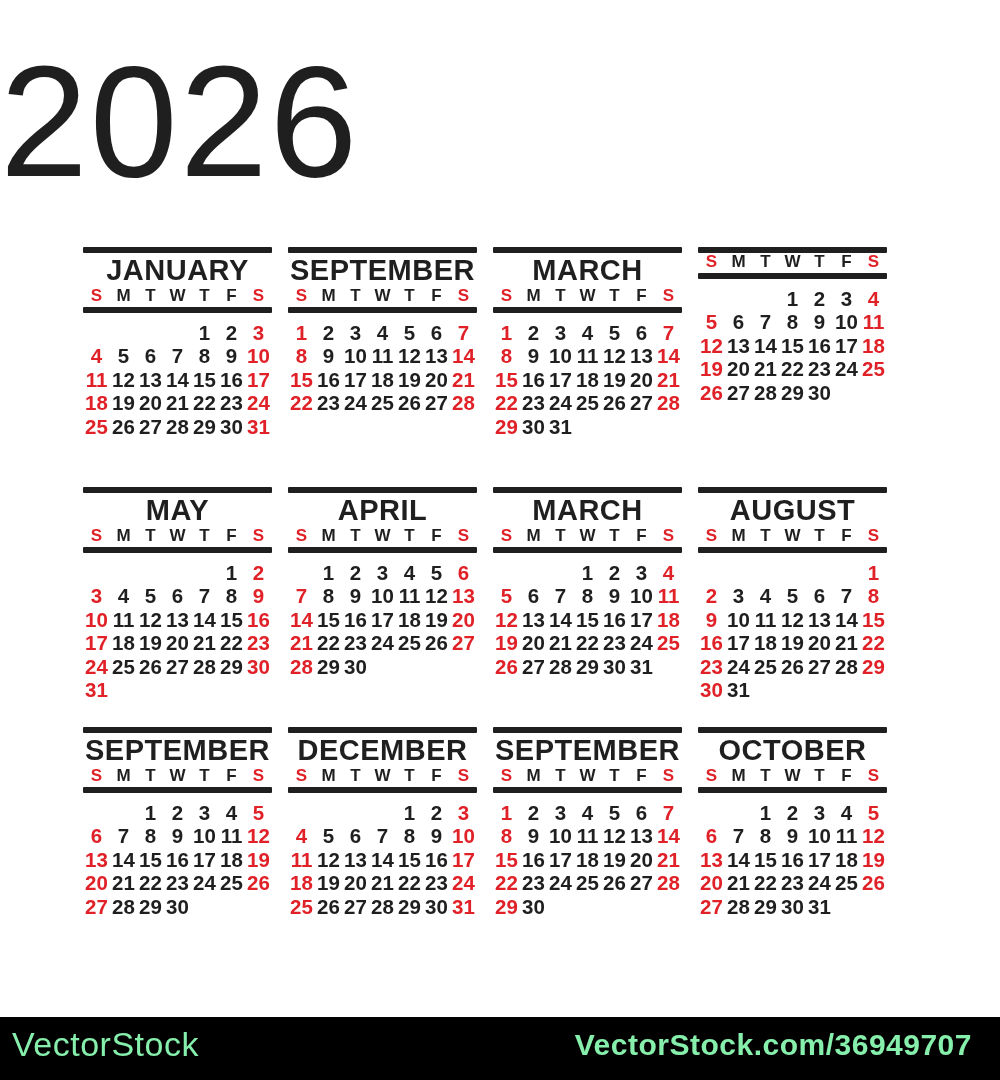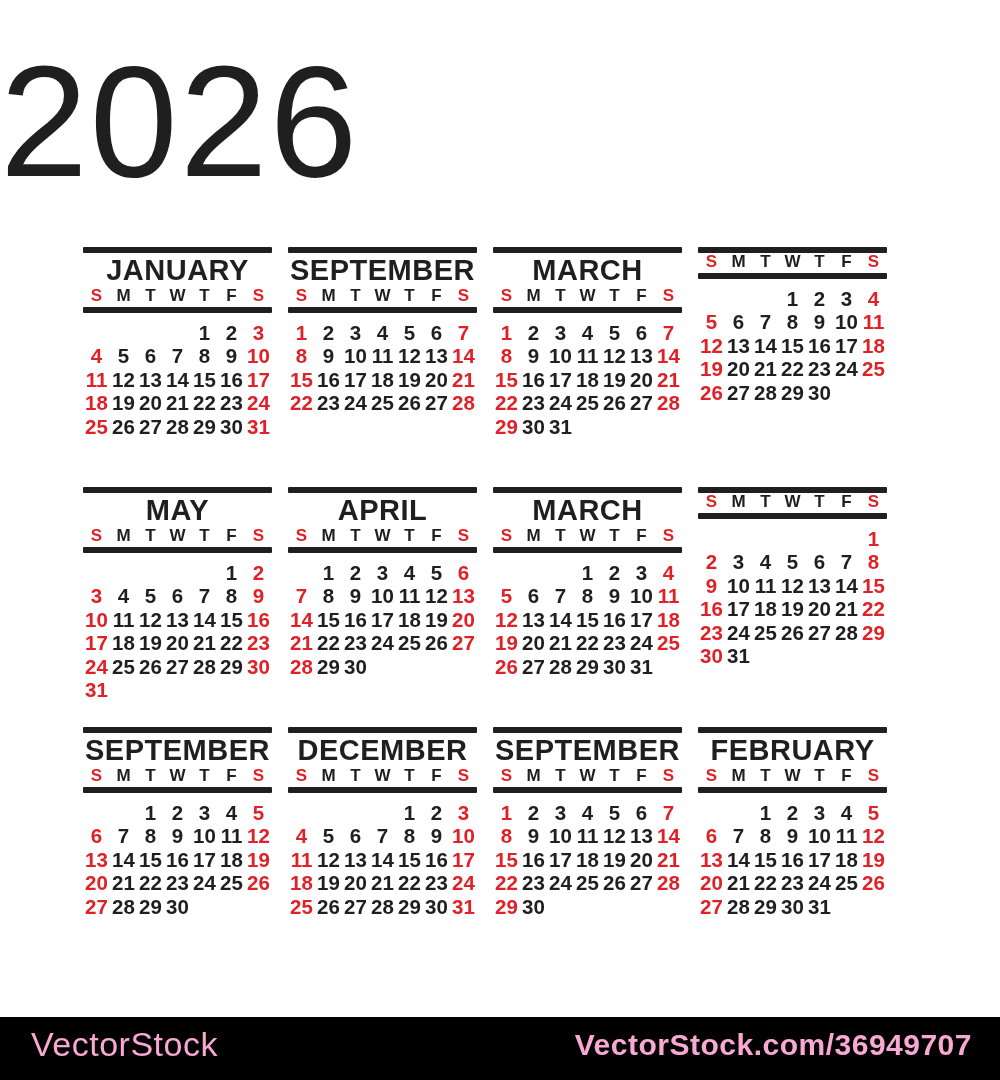--- a/index.html
+++ b/index.html
@@ -62,22 +62,22 @@
   .watermark-bar {
     position: absolute;
     left: 0;
     bottom: 0;
     width: 100%;
     height: 63px;
     background: var(--bar, #000000);
     display: flex;
     align-items: center;
     justify-content: space-between;
-    padding: 0 28px 8px 31px;
-    color: #f9a8d4;
+    padding: 0 28px 8px 12px;
+    color: #86efac;
   }
   .wm-left  { font-size: 34px; font-weight: normal; letter-spacing: 0.5px; }
   .wm-right { font-size: 30px; font-weight: bold; letter-spacing: 0.5px; }
 </style>
 </head>
 <body>
 
 <div class="page">
   <div class="year-title">2026</div>
   <div class="months-grid">
@@ -502,20 +502,21 @@
             <div class="date-cell">28</div>
             <div class="date-cell">29</div>
             <div class="date-cell">30</div>
             <div class="date-cell">31</div>
             <div class="date-cell red"></div>
           </div>
         </div>
       </div>
       <div class="month">
         <div class="rule top"></div>
+        <div class="month-name">AUGUST</div>
         <div class="weekrow weekdays">
           <div class="wd-cell red">S</div>
           <div class="wd-cell">M</div>
           <div class="wd-cell">T</div>
           <div class="wd-cell">W</div>
           <div class="wd-cell">T</div>
           <div class="wd-cell">F</div>
           <div class="wd-cell red">S</div>
         </div>
         <div class="rule bottom"></div>
@@ -754,21 +755,21 @@
             <div class="date-cell"></div>
             <div class="date-cell"></div>
             <div class="date-cell"></div>
             <div class="date-cell"></div>
             <div class="date-cell red"></div>
           </div>
         </div>
       </div>
       <div class="month">
         <div class="rule top"></div>
-        <div class="month-name">FEBRUARY</div>
+        <div class="month-name">OCTOBER</div>
         <div class="weekrow weekdays">
           <div class="wd-cell red">S</div>
           <div class="wd-cell">M</div>
           <div class="wd-cell">T</div>
           <div class="wd-cell">W</div>
           <div class="wd-cell">T</div>
           <div class="wd-cell">F</div>
           <div class="wd-cell red">S</div>
         </div>
         <div class="rule bottom"></div>

